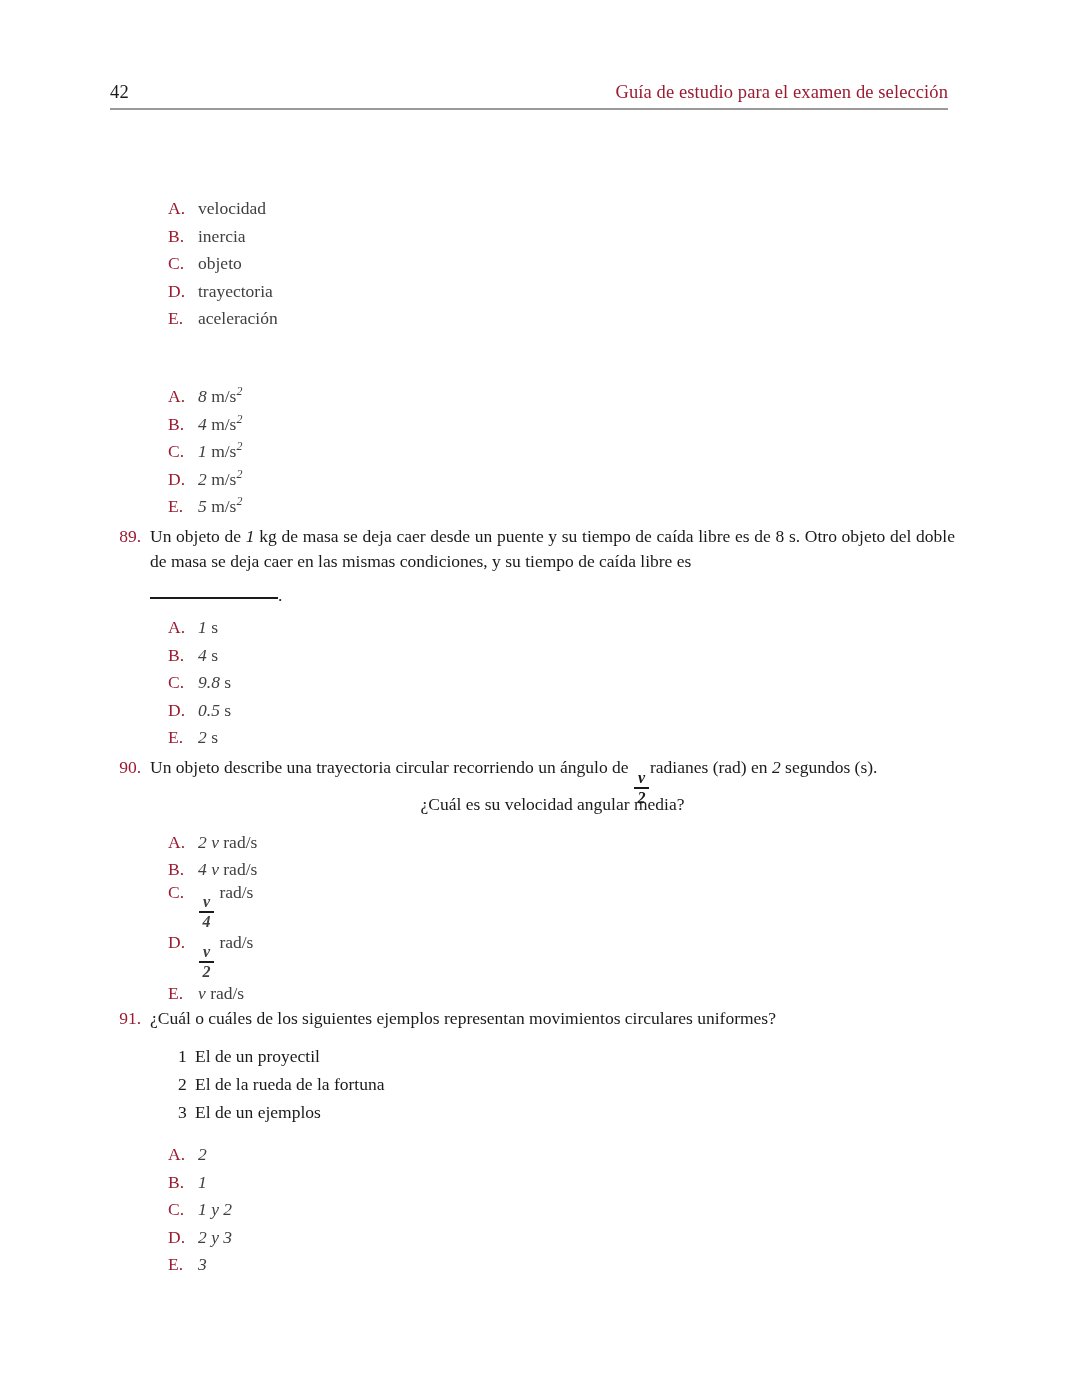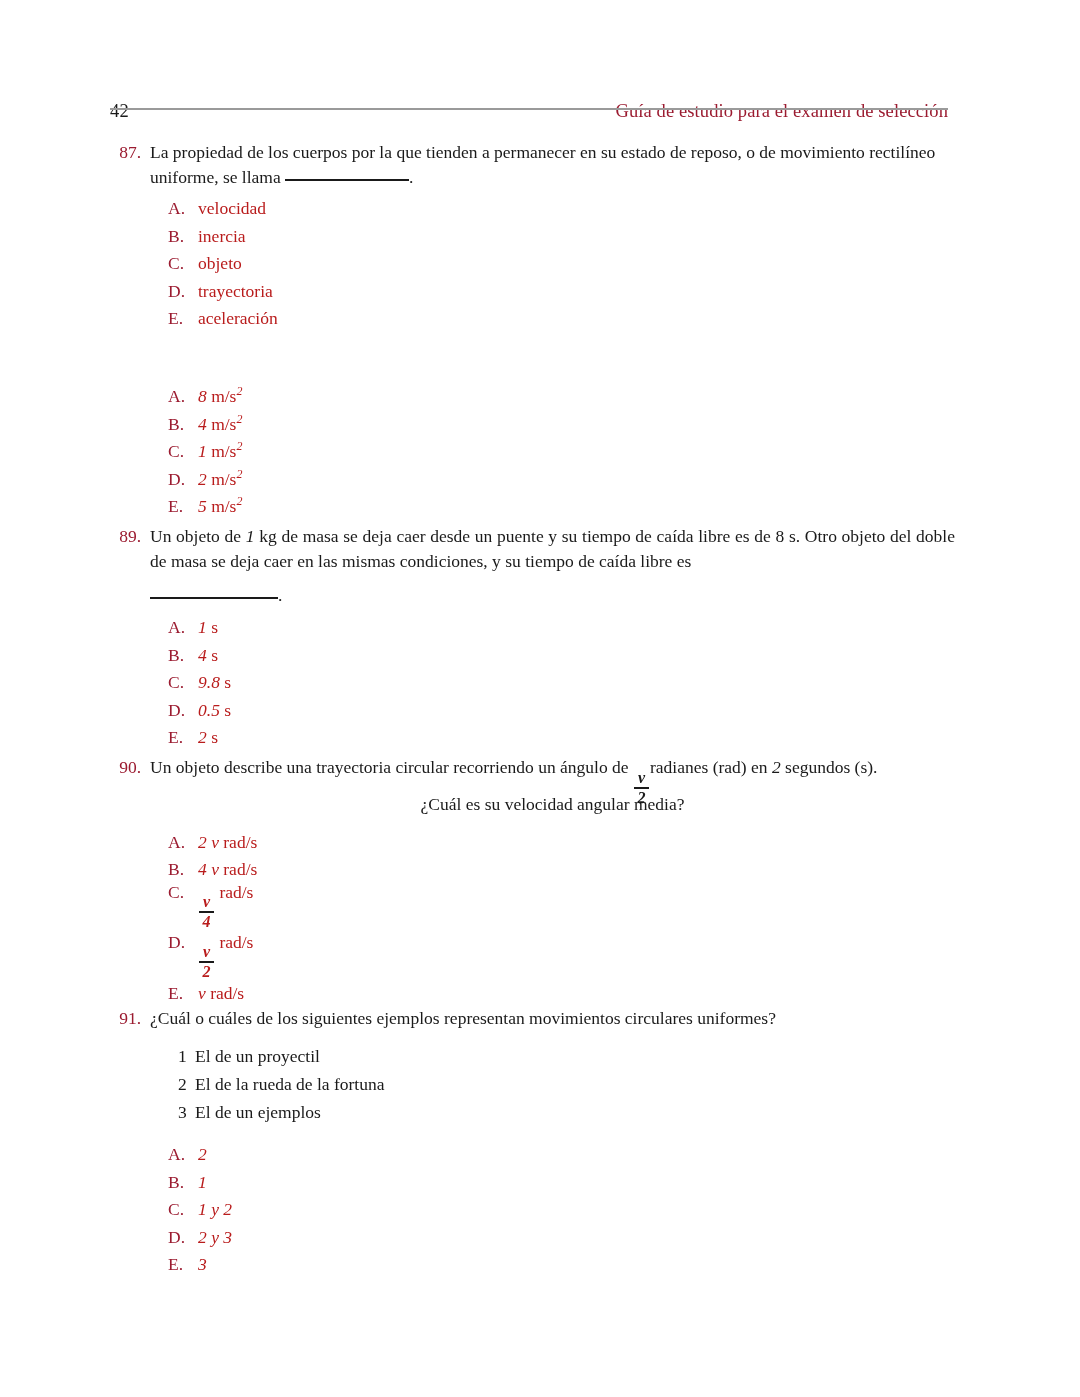--- a/index.html
+++ b/index.html
@@ -24,21 +24,20 @@
 
   
   .header {
     position: absolute;
     left: 110px;
     top: 82px;
     width: 838px;
     display: flex;
     align-items: baseline;
     justify-content: space-between;
-    margin-top: 19px;
   }
   .folio {
     font-size: 18.5px;
     color: #1a1a1a;
     letter-spacing: 0.2px;
   }
   .header-title {
     font-size: 18.5px;
     color: #9B1B30;
     letter-spacing: 0.1px;
@@ -105,21 +104,21 @@
     display: flex;
     align-items: baseline;
     font-size: 17.5px;
   }
   .opt-letter {
     color: #9B1B30;
     flex: 0 0 30px;
     width: 30px;
   }
   .opt-body {
-    color: #b91c1c;
+    color: #404040;
     white-space: nowrap;
   }
   .opt-body .val {
     font-style: italic;
   }
   .opt-body .unit {
     font-style: normal;
   }
   sup.exp {
     font-style: italic;
@@ -174,26 +173,20 @@
 <body>
 
 <div class="page">
 
   <div class="header">
     <span class="folio">42</span>
     <span class="header-title">Guía de estudio para el examen de selección</span>
   </div>
   <div class="header-rule"></div>
 
-  <div class="q" style="top:140px;">
-    <div class="q-row">
-      <span class="q-num">87.</span>
-      <span class="q-text"><span>La propiedad de los cuerpos por la que tienden a permanecer en su estado de reposo, o de movimiento rectilíneo uniforme, se llama </span><span class="blank blank-87"></span><span>.</span></span>
-    </div>
-  </div>
   <div class="opts" style="top:198px;">
     <div class="opt" style="margin-bottom:6.5px;">
       <span class="opt-letter">A.</span>
       <span class="opt-body">velocidad</span>
     </div>
     <div class="opt" style="margin-bottom:6.5px;">
       <span class="opt-letter">B.</span>
       <span class="opt-body">inercia</span>
     </div>
     <div class="opt" style="margin-bottom:6.5px;">

